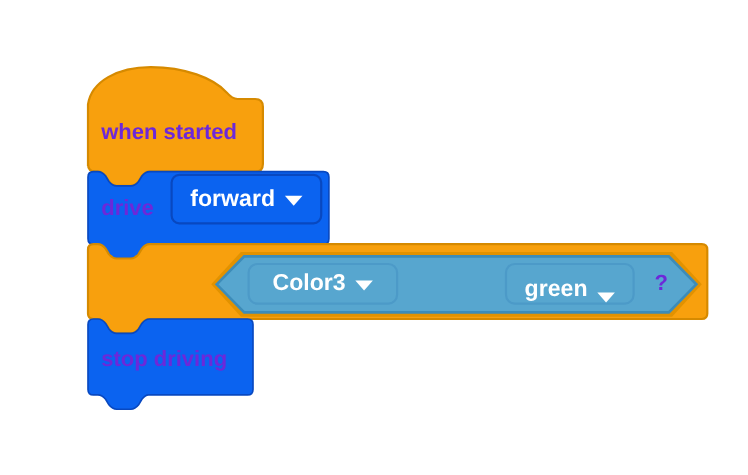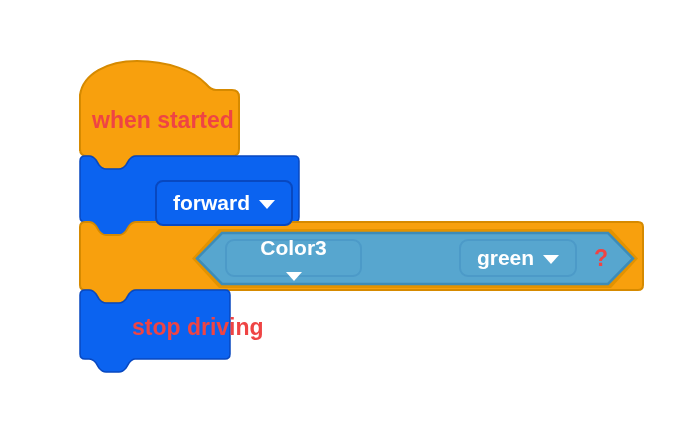--- a/index.html
+++ b/index.html
@@ -12,22 +12,22 @@
     font-family: "Liberation Sans", sans-serif;
   }
   .blocks-svg { position: absolute; left: 0; top: 0; }
 
   
   .blk-label {
     position: absolute;
     display: flex;
     align-items: center;
     height: 28px;
-    color: #ef4444;
-    font-size: 23px;
+    color: #6d28d9;
+    font-size: 20px;
     font-weight: 700;
     white-space: nowrap;
     pointer-events: none;
   }
   .centered { justify-content: center; }
 
   
   .dropdown {
     position: absolute;
     display: flex;
@@ -119,35 +119,36 @@
          L 135,359 C 133,359 131,360.5 129,363
          L 126,368 C 124,370.5 122,372 119,372
          L 106,372 C 103,372 101,370.5 99,368
          L 96,363 C 94,360.5 92,359 89,359
          L 85,359 Q 80,359 80,354
          L 80,295 Q 80,290 85,290 Z"></path>
   </svg>
 
   <div class="blk-label" style="left:92px; top:106px;">when started</div>
 
+  <div class="blk-label" style="left:92px; top:175px;">drive</div>
 
-  <div class="dropdown blue" style="left:155px; top:180px; width:138px; height:46px;">
+  <div class="dropdown blue" style="left:155px; top:158px; width:138px; height:46px;">
     <span>forward</span>
     <span class="caret"></span>
   </div>
 
 
-  <div class="dropdown teal" style="left:225px; top:239px; width:137px; height:38px;flex-direction:column;">
+  <div class="dropdown teal" style="left:225px; top:239px; width:137px; height:38px;">
     <span>Color3</span>
     <span class="caret"></span>
   </div>
 
 
-  <div class="dropdown teal" style="left:459px; top:239px; width:118px; height:38px;">
+  <div class="dropdown teal" style="left:459px; top:239px; width:118px; height:38px;align-items:flex-end;">
     <span>green</span>
     <span class="caret"></span>
   </div>
 
   <div class="blk-label centered" style="left:588px; top:244px; width:26px;">?</div>
 
-  <div class="blk-label" style="left:92px; top:313px;margin-left:40px;">stop driving</div>
+  <div class="blk-label" style="left:92px; top:313px;">stop driving</div>
 
 </div>
 
 </body></html>

